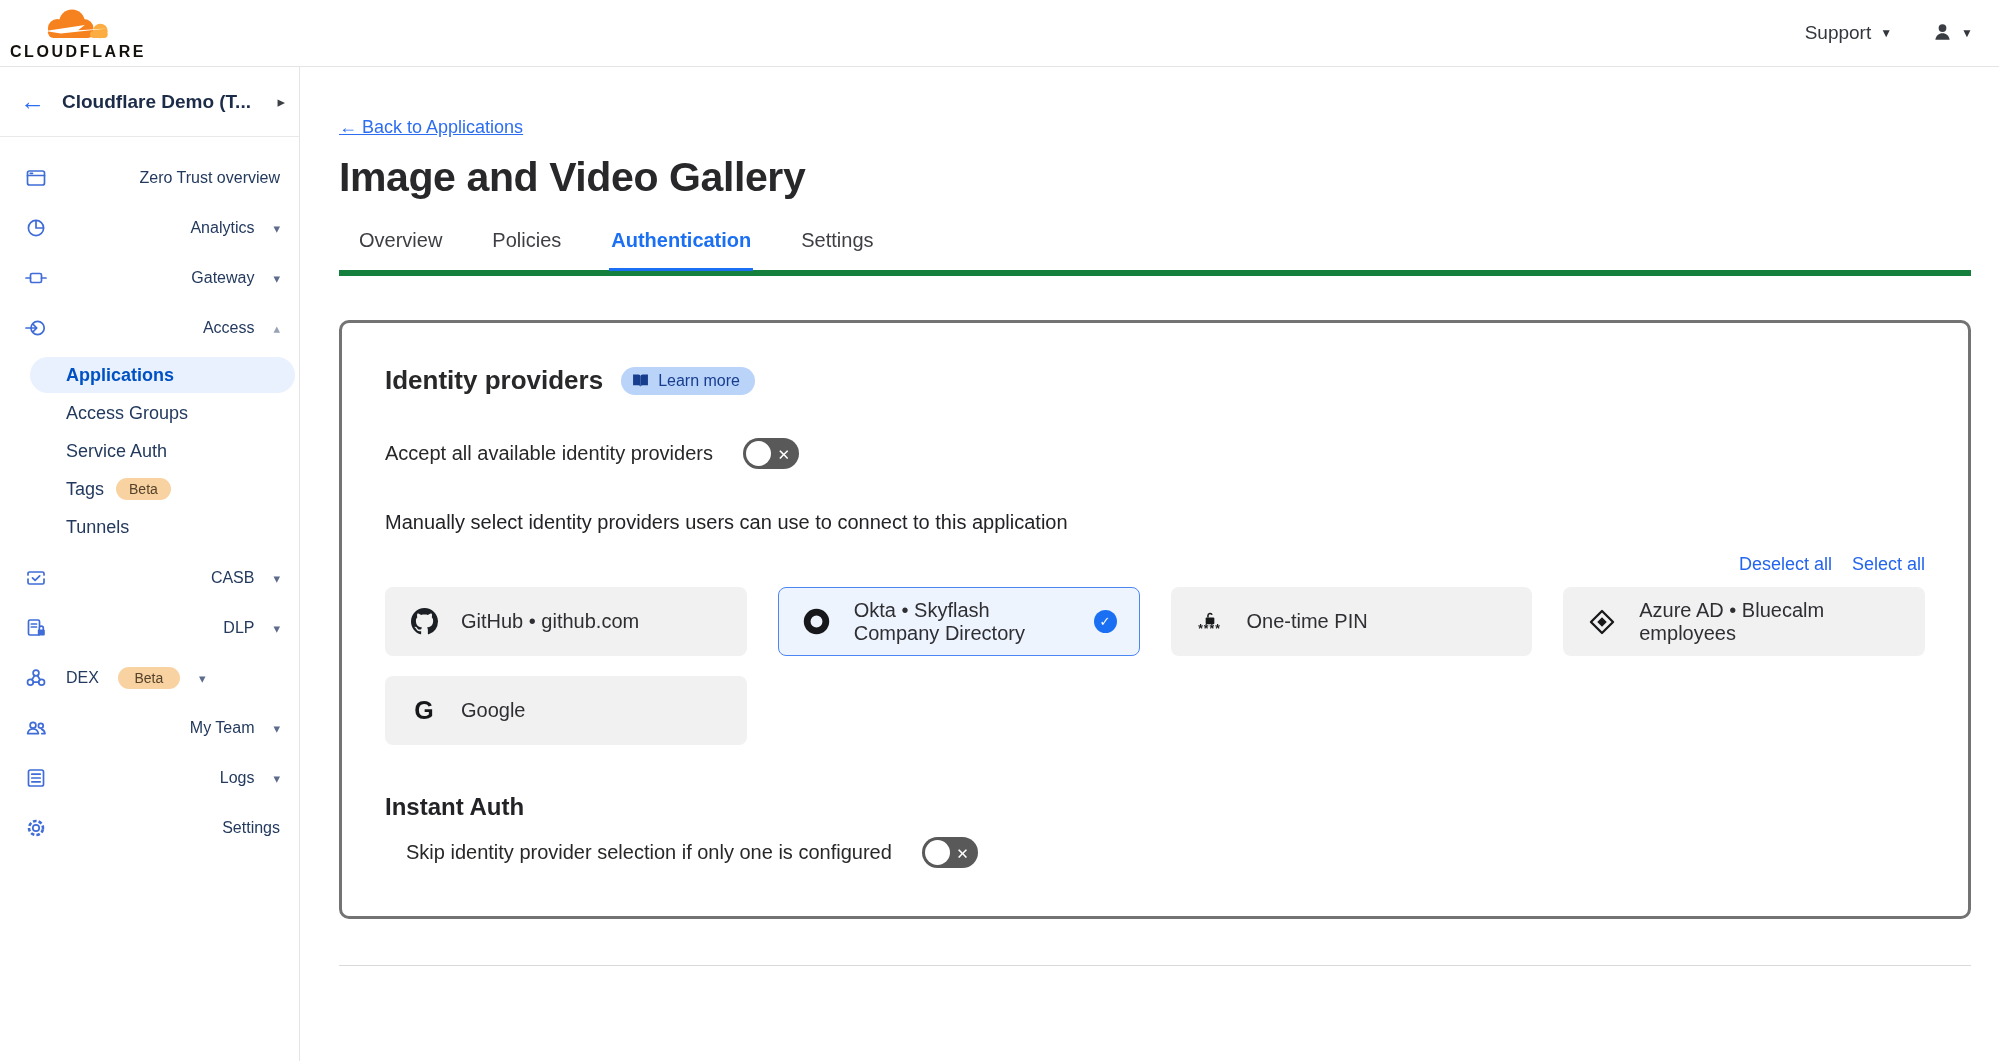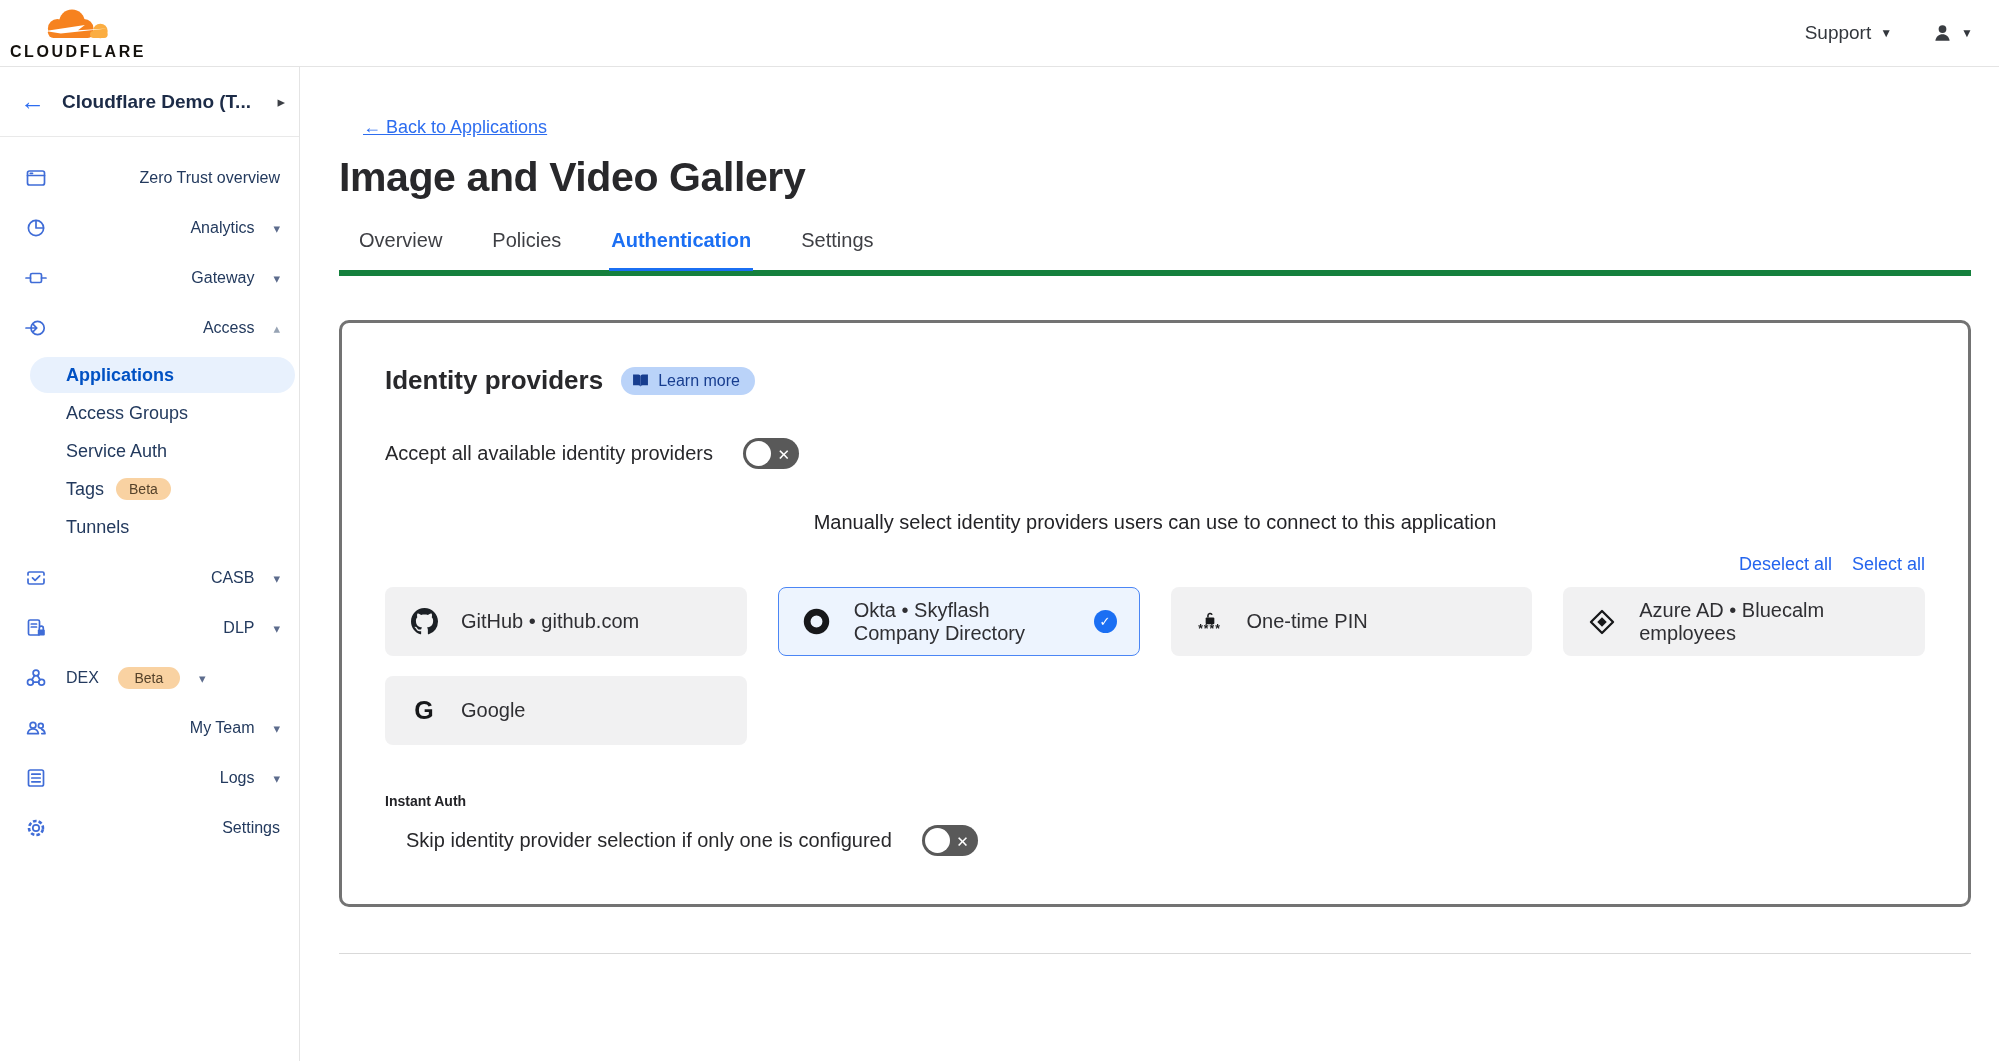--- a/index.html
+++ b/index.html
@@ -3,21 +3,21 @@
 <meta charset="utf-8">
 <style>
   * { margin:0; padding:0; box-sizing:border-box; }
   html,body { width:1999px; height:1061px; font-family:"Liberation Sans", sans-serif; background:#fff; overflow:hidden; }
   .app { position:relative; width:1999px; height:1061px; background:#fff; }
 
   
   .topbar { position:absolute; top:0; left:0; right:0; height:67px; background:#fff; border-bottom:1px solid #e4e4e4; display:flex; align-items:center; justify-content:space-between; padding:0 26px 0 14px; z-index:10; }
   .logo { display:flex; flex-direction:column; align-items:center; width:128px; }
   .logo-word { font-size:16px; font-weight:700; letter-spacing:2.6px; color:#14110d; margin-top:-2px; }
-  .topbar-right { display:flex; align-items:center; gap:40px; }
+  .topbar-right { display:flex; align-items:flex-start; gap:40px; }
   .support { display:flex; align-items:center; gap:9px; font-size:19px; color:#33373d; cursor:pointer; }
   .tri { font-size:12px; color:#33373d; }
   .user-menu { display:flex; align-items:center; gap:8px; cursor:pointer; }
 
   
   .sidebar { position:absolute; top:67px; left:0; bottom:0; width:300px; background:#fff; border-right:1px solid #e4e4e4; }
   .side-head { height:70px; border-bottom:1px solid #e9e9e9; display:flex; align-items:center; gap:17px; padding:0 14px 0 20px; }
   .back-arrow { color:#2d6df0; font-size:25px; line-height:1; cursor:pointer; }
   .account-name { flex:1; font-size:19px; font-weight:700; color:#1c2b47; white-space:nowrap; overflow:hidden; }
   .side-chev { color:#3c3f45; font-size:15px; cursor:pointer; }
@@ -28,48 +28,48 @@
   .caret { font-size:13px; color:#5d6c8d; }
   .caret.up { color:#97a3b4; }
   .subnav { padding:2px 0 6px; }
   .sub-item { position:relative; height:36px; display:flex; align-items:center; gap:12px; padding-left:66px; font-size:18px; color:#233a5e; cursor:pointer; margin:2px 0; }
   .sub-item.active { background:#e8f1fd; border-radius:19px; margin-left:30px; margin-right:4px; padding-left:36px; }
   .sub-item.active .sub-label { color:#0051c3; font-weight:700; }
   .beta { background:#f9d2a2; color:#55422a; font-size:14px; padding:3px 13px; border-radius:999px; }
 
   
   .main { position:absolute; top:67px; left:301px; right:0; bottom:0; background:#fff; padding:50px 28px 0 38px; overflow:hidden; }
-  .back-link { display:inline-block; color:#2d6df0; font-size:18px; text-decoration:underline; cursor:pointer;margin-left:24px; }
+  .back-link { display:inline-block; color:#2d6df0; font-size:18px; text-decoration:underline; cursor:pointer; }
   .page-title { font-size:41px; font-weight:700; color:#28282b; margin:16px 0 28px; letter-spacing:-0.4px; }
   .tabs { display:flex; gap:46px; border-bottom:6px solid #15803d; padding-left:18px; }
   .tab { font-size:20px; font-weight:500; color:#3e3f44; padding:0 2px 16px; cursor:pointer; border-bottom:3px solid transparent; margin-bottom:-1px; }
   .tab.active { color:#1b6ff3; font-weight:600; border-bottom-color:#1b6ff3; }
 
   
   .card { margin-top:44px; border:3px solid #737373; border-radius:10px; background:#fff; padding:42px 43px 48px; }
   .card-head { display:flex; align-items:center; gap:18px; }
   .card-title { font-size:26px; font-weight:700; color:#28282b; }
   .learn-more { display:flex; align-items:center; gap:9px; background:#bad3f9; color:#173d8f; font-size:16px; padding:5px 15px 5px 11px; border-radius:999px; cursor:pointer; }
   .toggle-row { display:flex; align-items:center; gap:30px; margin-top:42px; }
   .toggle-label { font-size:20px; color:#28282b; }
   .toggle { position:relative; width:56px; height:31px; border-radius:17px; background:#595959; cursor:pointer; flex:0 0 auto; }
   .toggle .knob { position:absolute; left:3px; top:3px; width:25px; height:25px; border-radius:50%; background:#fff; }
   .toggle .x-glyph { position:absolute; right:9px; top:50%; transform:translateY(-50%); color:#fff; font-size:15px; line-height:1; }
-  .manual-text { margin-top:42px; font-size:20px; color:#232327;text-align:center; }
+  .manual-text { margin-top:42px; font-size:20px; color:#232327; }
   .links-row { display:flex; justify-content:flex-end; gap:20px; margin:20px 0 12px; }
   .links-row span { color:#2465ee; font-size:18px; cursor:pointer; }
   .grid { display:grid; grid-template-columns:1fr 1fr 1fr 1fr; column-gap:31px; row-gap:20px; }
   .tile { height:69px; border-radius:8px; background:#f1f1f2; display:flex; align-items:center; gap:23px; padding:0 22px 0 24px; border:1.5px solid transparent; cursor:pointer; }
   .tile-label { font-size:20px; color:#2f2f33; flex:1; }
   .tile.selected { background:#edf4fe; border-color:#4b86f5; }
   .tile-icon { width:28px; display:flex; flex-direction:column; align-items:center; justify-content:center; }
   .check { width:23px; height:23px; border-radius:50%; background:#1b6ff3; color:#fff; font-size:13px; display:flex; align-items:center; justify-content:center; }
   .g-letter { font-size:25px; font-weight:700; color:#17181a; line-height:1; }
   .stars { font-size:12px; font-weight:700; letter-spacing:1px; color:#17181a; line-height:6px; margin-top:1px; }
-  .section-title { margin-top:48px; font-size:14px; font-weight:700; color:#232327; }
+  .section-title { margin-top:48px; font-size:24px; font-weight:700; color:#232327; }
   .skip-row { margin-top:16px; display:flex; align-items:center; gap:30px;margin-left:21px; }
 
   
   .footer-sep { border-top:1px solid #d9d9d9; margin-top:46px; }
   .footer-row { display:flex; justify-content:flex-end; align-items:center; gap:46px; padding-top:22px; }
 </style>
 </head>
 <body>
 
 <div class="app">

